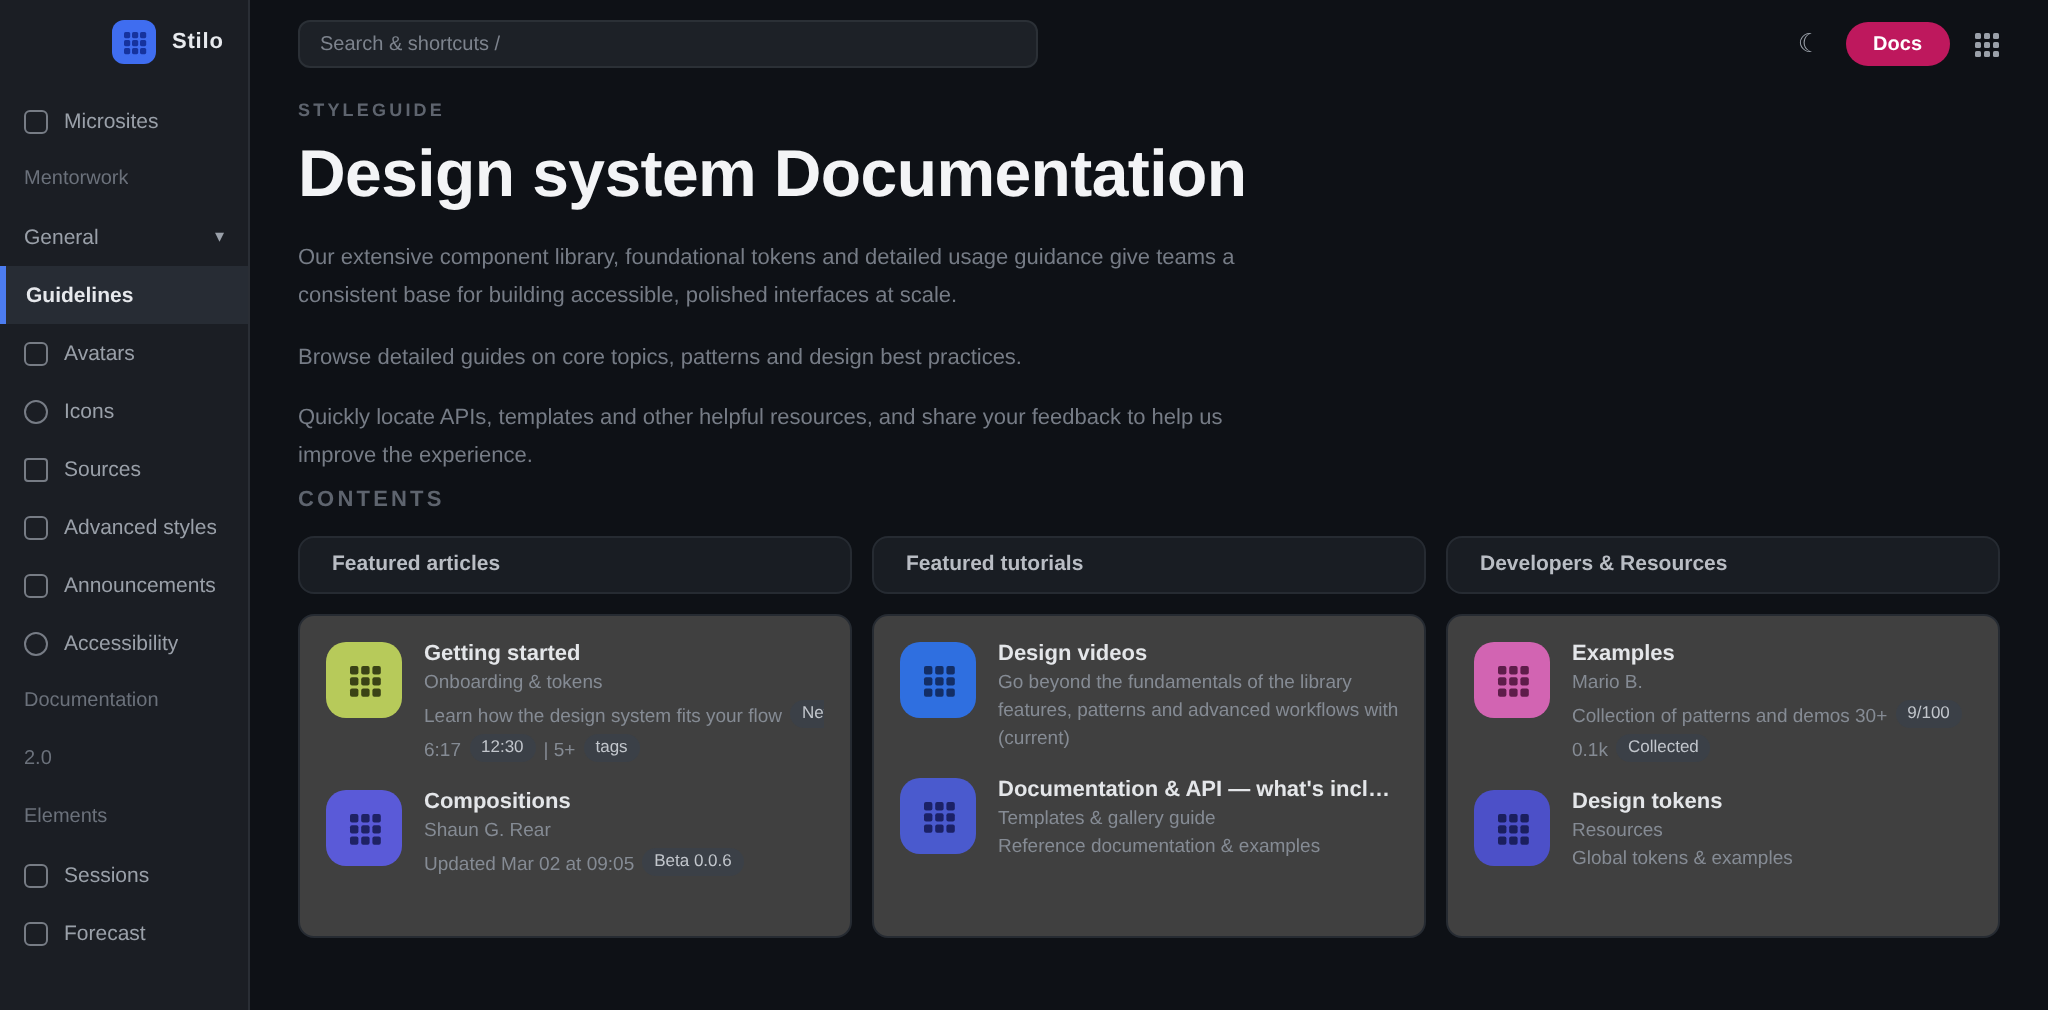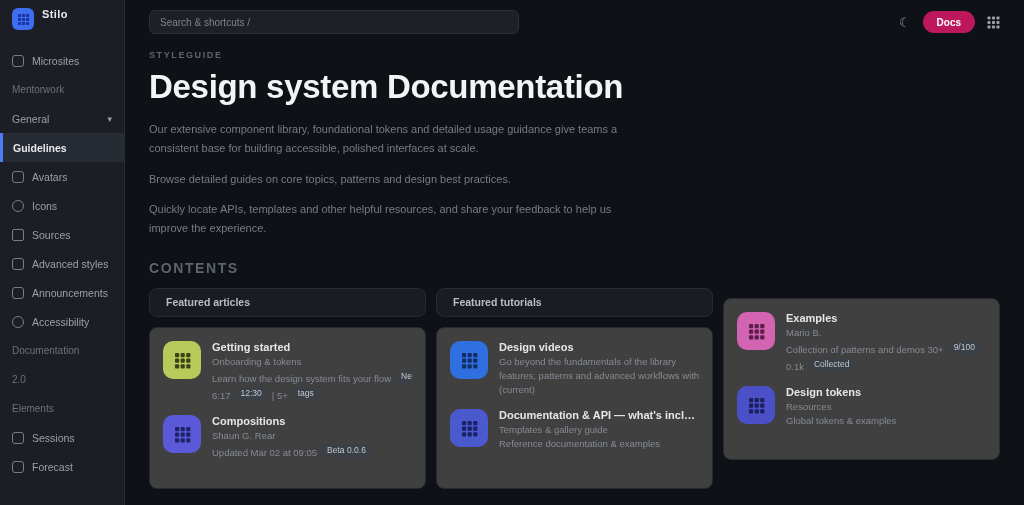--- a/index.html
+++ b/index.html
@@ -9,21 +9,21 @@
     background:#0e1116; color:#d7dade;
   }
   .app { display:flex; width:1024px; height:505px; }
 
   
   .sidebar {
     width:125px; min-width:125px; height:100%;
     background:#1b1e24; border-right:1px solid #2a2e35;
     padding:8px 12px; overflow:hidden;
   }
-  .brand { display:flex; align-items:flex-start; gap:8px; height:26px; margin-bottom:12px; cursor:pointer; }
+  .brand { display:flex; align-items:center; gap:8px; height:26px; margin-bottom:12px; cursor:pointer;margin-left:44px; }
   .brand-logo {
     width:22px; height:22px; border-radius:6px; background:#3f6df0;
     display:flex; align-items:center; justify-content:center;
   }
   .brand-name { font-size:11px; font-weight:bold; color:#e8eaee; letter-spacing:.4px; }
   .snav { display:flex; flex-direction:column; }
   .sitem {
     display:flex; align-items:center; gap:8px; height:29px;
     font-size:10.5px; color:#9aa0a9; cursor:pointer; white-space:nowrap;
   }
@@ -60,21 +60,21 @@
 
   .eyebrow {
     margin-top:14px; font-size:9px; font-weight:bold; letter-spacing:1.6px;
     color:#5e646e; text-transform:uppercase;
   }
   h1.title { margin-top:8px; font-size:33px; font-weight:bold; color:#f3f4f6; letter-spacing:-.3px; }
   .lead { max-width:475px; margin-top:14px; font-size:11px; line-height:1.75; color:#767c86; }
   .lead + .lead { margin-top:11px; }
 
   .section-label {
-    margin-top:22px; font-size:14px; font-weight:bold; letter-spacing:1.6px;
+    margin-top:6px; font-size:11px; font-weight:bold; letter-spacing:1.6px;
     color:#5e646e; text-transform:uppercase;
   }
 
   .columns { display:flex; gap:10px; margin-top:12px; }
   .col { flex:1; min-width:0; }
   .colhead {
     height:29px; line-height:27px; background:#191d23; border:1px solid #262b32;
     border-radius:8px; padding:0 16px; font-size:10.5px; font-weight:bold; color:#b9bdc4;
     white-space:nowrap; overflow:hidden;
   }
@@ -333,20 +333,21 @@
                   <span>Templates &amp; gallery guide</span>
                 </div>
                 <div class="cline">
                   <span>Reference documentation &amp; examples</span>
                 </div>
               </div>
             </div>
           </div>
         </div>
         <div class="col">
+          <div class="colhead">Developers &amp; Resources</div>
           <div class="colbody">
             <div class="citem">
               <div class="tile" style="background: rgb(210, 100, 178);">
                 <svg width="19" height="19" viewBox="0 0 19 19">
                   <g fill="#5e1d4a">
                     <rect x="2" y="2" width="4.2" height="4.2" rx="1"></rect>
                     <rect x="7.6" y="2" width="4.2" height="4.2" rx="1"></rect>
                     <rect x="13.2" y="2" width="4.2" height="4.2" rx="1"></rect>
                     <rect x="2" y="7.6" width="4.2" height="4.2" rx="1"></rect>
                     <rect x="7.6" y="7.6" width="4.2" height="4.2" rx="1"></rect>

